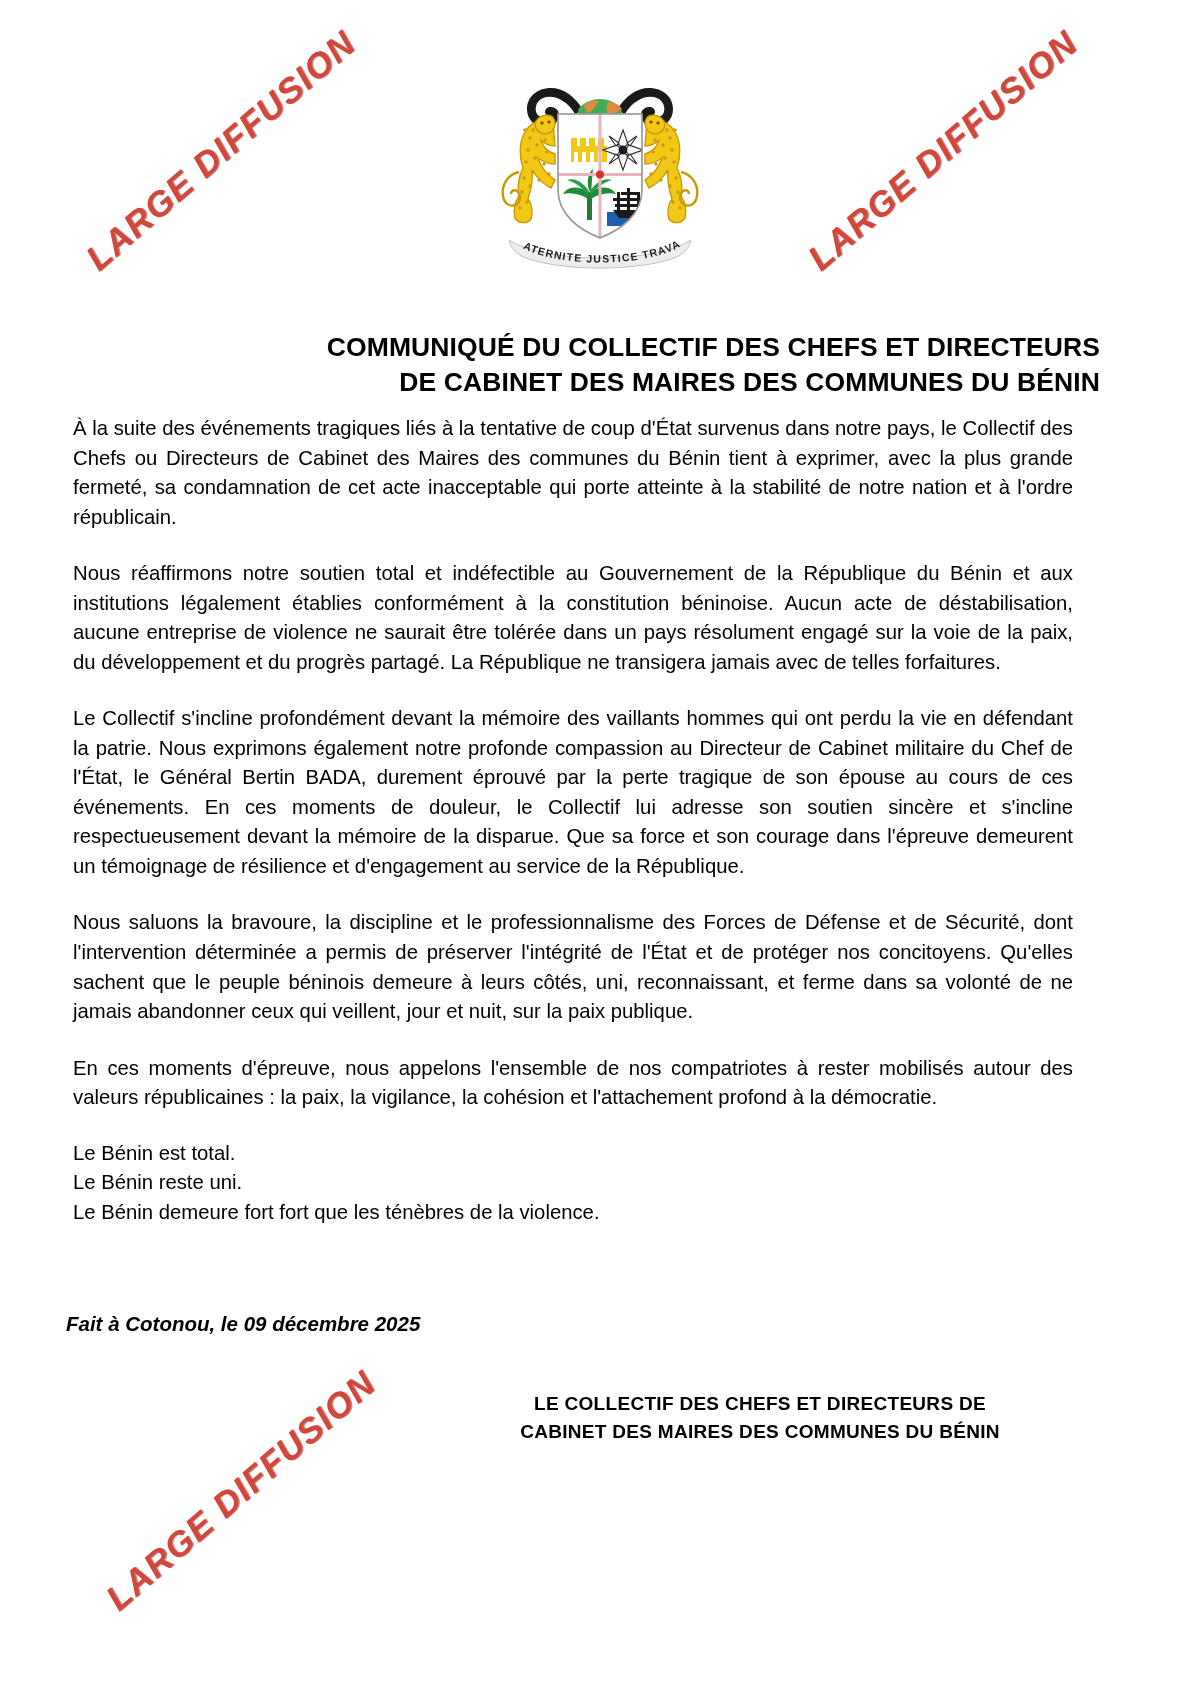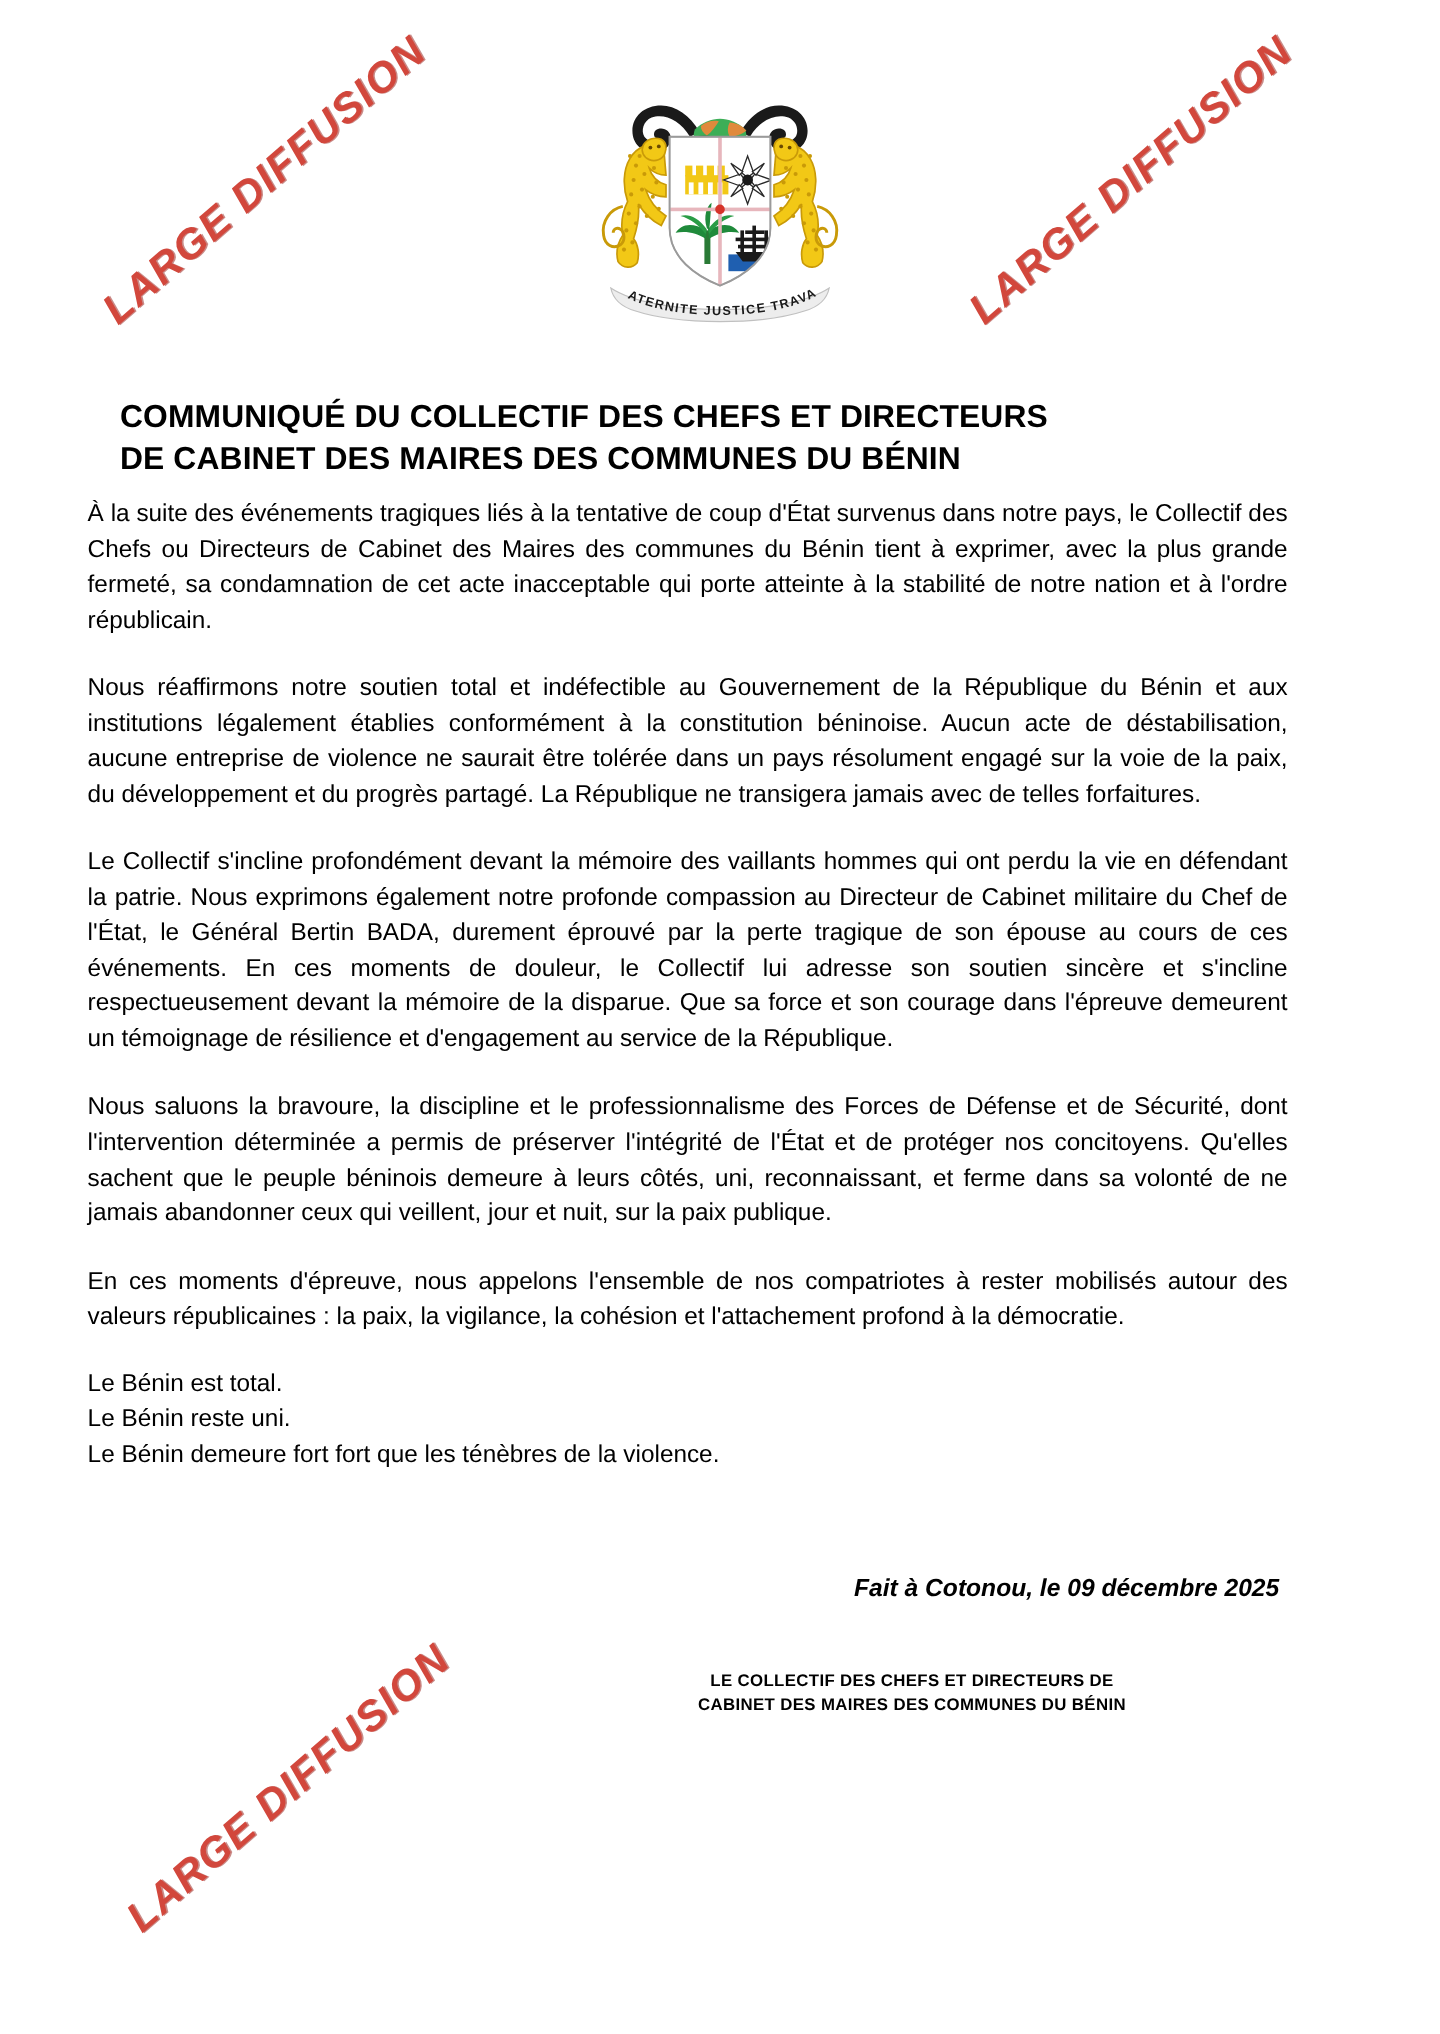--- a/index.html
+++ b/index.html
@@ -56,21 +56,21 @@
   .stamp-tl { left: 78px;  top: 248px; transform: rotate(-41deg); }
   .stamp-tr { left: 800px; top: 248px; transform: rotate(-41deg); }
   .stamp-bl { left: 98px;  top: 1588px; transform: rotate(-41deg); }
 
   
   .title {
     position: absolute;
     left: 100px;
     right: 100px;
     top: 312px;
-    text-align: left;
+    text-align: right;
     font-size: 26.5px;
     font-weight: bold;
     line-height: 1.33;
     letter-spacing: .1px;
   }
   .title .line { display: block; }
 
   
   .body {
     position: absolute;
@@ -93,34 +93,33 @@
     text-align: left;
   }
   .closing div { text-align: left; }
 
   
   .date-line {
     position: absolute;
     left: 66px;
     width: 1000px;
     top: 1312px;
-    text-align: right;
     font-size: 20.5px;
     font-weight: bold;
     font-style: italic;
   }
 
   
   .signature {
     position: absolute;
     left: 460px;
     width: 600px;
     top: 1390px;
     text-align: center;
-    font-size: 14px;
+    font-size: 19px;
     font-weight: bold;
     line-height: 1.45;
     letter-spacing: .3px;
   }
   .signature .line { display: block; }
 </style>
 </head>
 <body>
 
 <div class="page">

